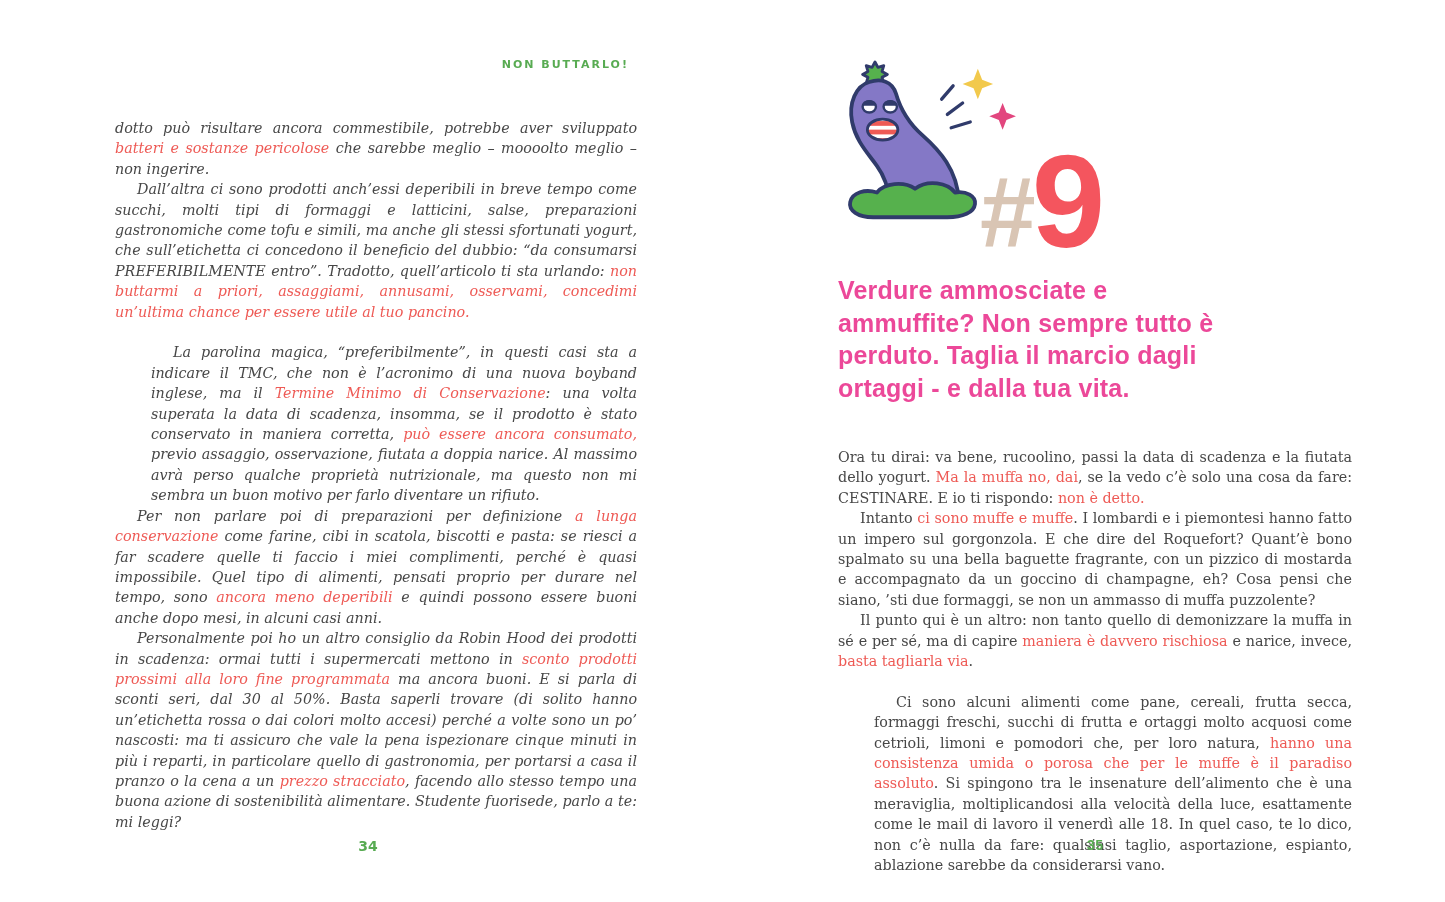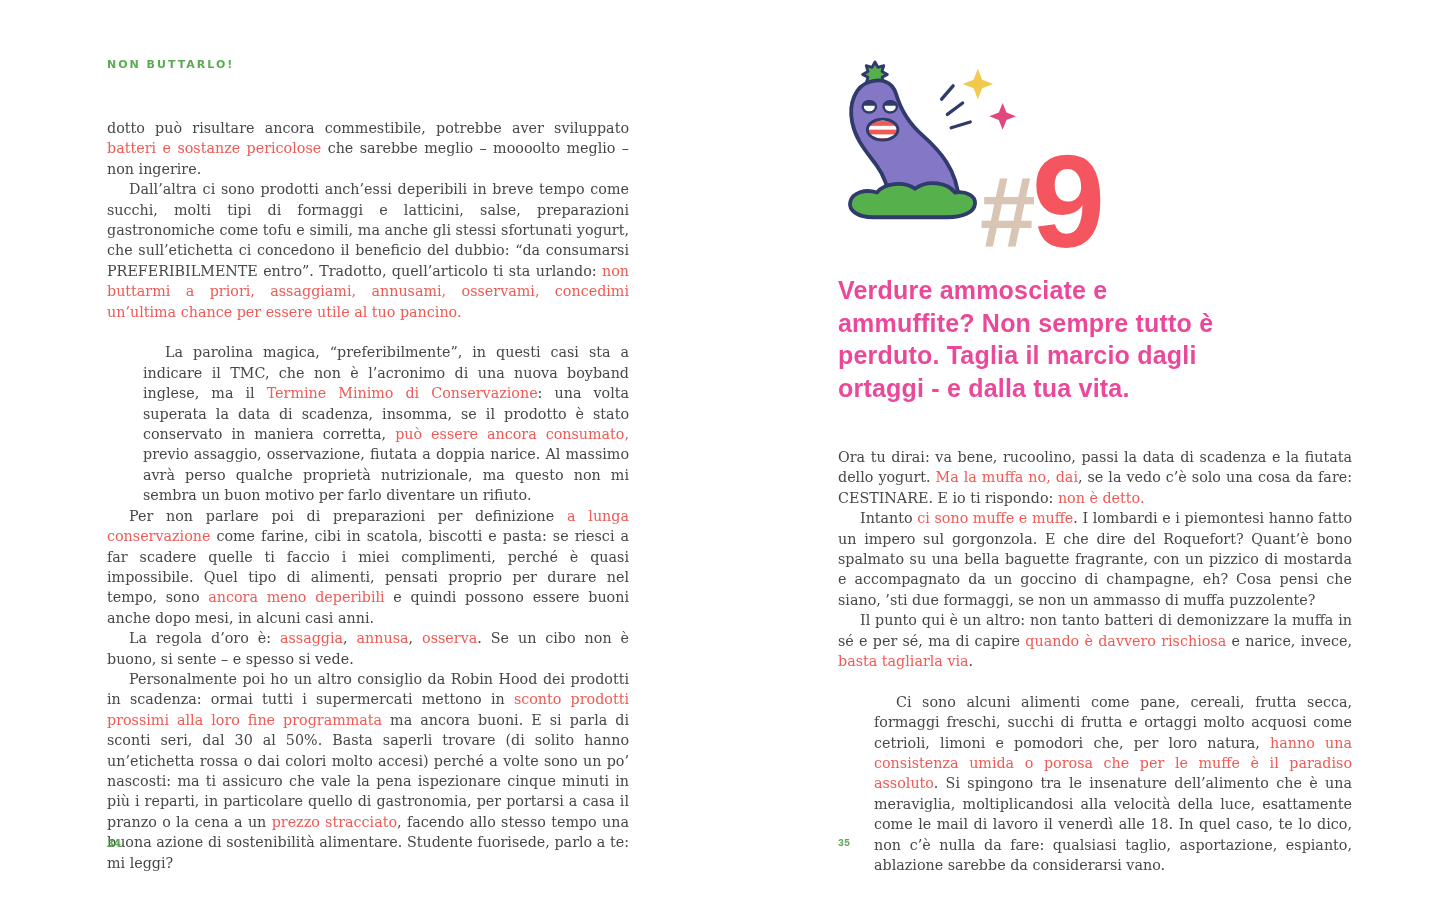--- a/index.html
+++ b/index.html
@@ -5,42 +5,42 @@
   * { margin:0; padding:0; box-sizing:border-box; }
   html,body { background:#ffffff; }
   body {
     width:1445px; height:902px; position:relative; overflow:hidden;
     font-family:"DejaVu Serif", serif;
   }
   .spread { position:absolute; inset:0; background:#ffffff; }
 
   .running-head {
     position:absolute; top:58px; left:107px; width:522px;
-    text-align:left;
+    text-align:right;
     font-family:"DejaVu Sans", sans-serif; font-weight:bold;
     font-size:11px; letter-spacing:2px; color:#58ab52;
   }
 
   .text-col {
     position:absolute;
     font-size:14.3px; line-height:20.4px; color:#474747;
     text-align:justify;
   }
-  .text-col.left  { left:107px; top:118px; width:522px; }
+  .text-col.left  { left:115px; top:118px; width:522px;font-style:italic; }
   .text-col.right { left:838px; top:447px; width:514px; }
 
   p.para { text-align:justify; }
   p.para.indent { text-indent:22px; }
   p.para.gap { margin-top:20.4px;margin-left:36px; }
   .c-red { color:#ee5a55; }
 
   .page-num {
     position:absolute; top:838px;
     font-family:"DejaVu Sans", sans-serif; font-weight:bold;
-    font-size:10px; color:#58ab52; text-align:left;
+    font-size:14px; color:#58ab52; text-align:center;
   }
   .page-num.left  { left:107px; width:522px; }
   .page-num.right { left:838px; width:514px;font-family:Liberation Mono, monospace; }
 
   .chapter-heading {
     position:absolute; left:838px; top:274px; width:530px;
     font-family:Liberation Sans, sans-serif; font-weight:bold;
     font-size:25px; line-height:32.5px; color:#ec4899;
     white-space:pre-line; letter-spacing:0.2px;
   }
@@ -61,21 +61,20 @@
 
 <div class="spread">
 
   <div>
     <div class="running-head">NON BUTTARLO!</div>
     <div class="text-col left">
         <p class="para"><span>dotto può risultare ancora commestibile, potrebbe aver sviluppato </span><span class="c-red">batteri e sostanze pericolose</span><span> che sarebbe meglio – moooolto meglio – non ingerire.</span></p>
         <p class="para indent"><span>Dall’altra ci sono prodotti anch’essi deperibili in breve tempo come succhi, molti tipi di formaggi e latticini, salse, preparazioni gastronomiche come tofu e simili, ma anche gli stessi sfortunati yogurt, che sull’etichetta ci concedono il beneficio del dubbio: “da consumarsi PREFERIBILMENTE entro”. Tradotto, quell’articolo ti sta urlando: </span><span class="c-red">non buttarmi a priori, assaggiami, annusami, osservami, concedimi un’ultima chance per essere utile al tuo pancino.</span></p>
         <p class="para indent gap"><span>La parolina magica, “preferibilmente”, in questi casi sta a indicare il TMC, che non è l’acronimo di una nuova boyband inglese, ma il </span><span class="c-red">Termine Minimo di Conservazione</span><span>: una volta superata la data di scadenza, insomma, se il prodotto è stato conservato in maniera corretta, </span><span class="c-red">può essere ancora consumato,</span><span> previo assaggio, osservazione, fiutata a doppia narice. Al massimo avrà perso qualche proprietà nutrizionale, ma questo non mi sembra un buon motivo per farlo diventare un rifiuto.</span></p>
         <p class="para indent"><span>Per non parlare poi di preparazioni per definizione </span><span class="c-red">a lunga conservazione</span><span> come farine, cibi in scatola, biscotti e pasta: se riesci a far scadere quelle ti faccio i miei complimenti, perché è quasi impossibile. Quel tipo di alimenti, pensati proprio per durare nel tempo, sono </span><span class="c-red">ancora meno deperibili</span><span> e quindi possono essere buoni anche dopo mesi, in alcuni casi anni.</span></p>
-        <p class="para indent"><span>La regola d’oro è: </span><span class="c-red">assaggia</span><span>, </span><span class="c-red">annusa</span><span>, </span><span class="c-red">osserva</span><span>. Se un cibo non è buono, si sente – e spesso si vede.</span></p>
         <p class="para indent"><span>Personalmente poi ho un altro consiglio da Robin Hood dei prodotti in scadenza: ormai tutti i supermercati mettono in </span><span class="c-red">sconto prodotti prossimi alla loro fine programmata</span><span> ma ancora buoni. E si parla di sconti seri, dal 30 al 50%. Basta saperli trovare (di solito hanno un’etichetta rossa o dai colori molto accesi) perché a volte sono un po’ nascosti: ma ti assicuro che vale la pena ispezionare cinque minuti in più i reparti, in particolare quello di gastronomia, per portarsi a casa il pranzo o la cena a un </span><span class="c-red">prezzo stracciato</span><span>, facendo allo stesso tempo una buona azione di sostenibilità alimentare. Studente fuorisede, parlo a te: mi leggi?</span></p>
       </div>
     <div class="page-num left">34</div>
   </div>
 
   <div>
 
     <svg class="illustration" viewBox="0 0 210 200">
 
       <path d="M55,18 L49.4,21.1 L51.2,27.2 L45.1,25.4 L42,31 L38.9,25.4 L32.8,27.2 L34.6,21.1 L29,18 L34.6,14.9 L32.8,8.8 L38.9,10.6 L42,5 L45.1,10.6 L51.2,8.8 L49.4,14.9 Z" fill="#56b14d" stroke="#303b6b" stroke-width="3" stroke-linejoin="round"></path>
@@ -116,20 +115,20 @@
     </div>
 
     <div class="chapter-heading">Verdure ammosciate e
 ammuffite? Non sempre tutto è
 perduto. Taglia il marcio dagli
 ortaggi - e dalla tua vita.</div>
 
     <div class="text-col right">
         <p class="para"><span>Ora tu dirai: va bene, rucoolino, passi la data di scadenza e la fiutata dello yogurt. </span><span class="c-red">Ma la muffa no, dai</span><span>, se la vedo c’è solo una cosa da fare: CESTINARE. E io ti rispondo: </span><span class="c-red">non è detto.</span></p>
         <p class="para indent"><span>Intanto </span><span class="c-red">ci sono muffe e muffe</span><span>. I lombardi e i piemontesi hanno fatto un impero sul gorgonzola. E che dire del Roquefort? Quant’è bono spalmato su una bella baguette fragrante, con un pizzico di mostarda e accompagnato da un goccino di champagne, eh? Cosa pensi che siano, ’sti due formaggi, se non un ammasso di muffa puzzolente?</span></p>
-        <p class="para indent"><span>Il punto qui è un altro: non tanto batteri di demonizzare la muffa in sé e per sé, ma di capire </span><span class="c-red">quando è davvero rischiosa</span><span> e narice, invece, </span><span class="c-red">basta tagliarla via</span><span>.</span></p>
+        <p class="para indent"><span>Il punto qui è un altro: non tanto quello di demonizzare la muffa in sé e per sé, ma di capire </span><span class="c-red">maniera è davvero rischiosa</span><span> e narice, invece, </span><span class="c-red">basta tagliarla via</span><span>.</span></p>
         <p class="para indent gap"><span>Ci sono alcuni alimenti come pane, cereali, frutta secca, formaggi freschi, succhi di frutta e ortaggi molto acquosi come cetrioli, limoni e pomodori che, per loro natura, </span><span class="c-red">hanno una consistenza umida o porosa che per le muffe è il paradiso assoluto</span><span>. Si spingono tra le insenature dell’alimento che è una meraviglia, moltiplicandosi alla velocità della luce, esattamente come le mail di lavoro il venerdì alle 18. In quel caso, te lo dico, non c’è nulla da fare: qualsiasi taglio, asportazione, espianto, ablazione sarebbe da considerarsi vano.</span></p>
       </div>
 
     <div class="page-num right">35</div>
   </div>
 
 </div>
 
 </body></html>

